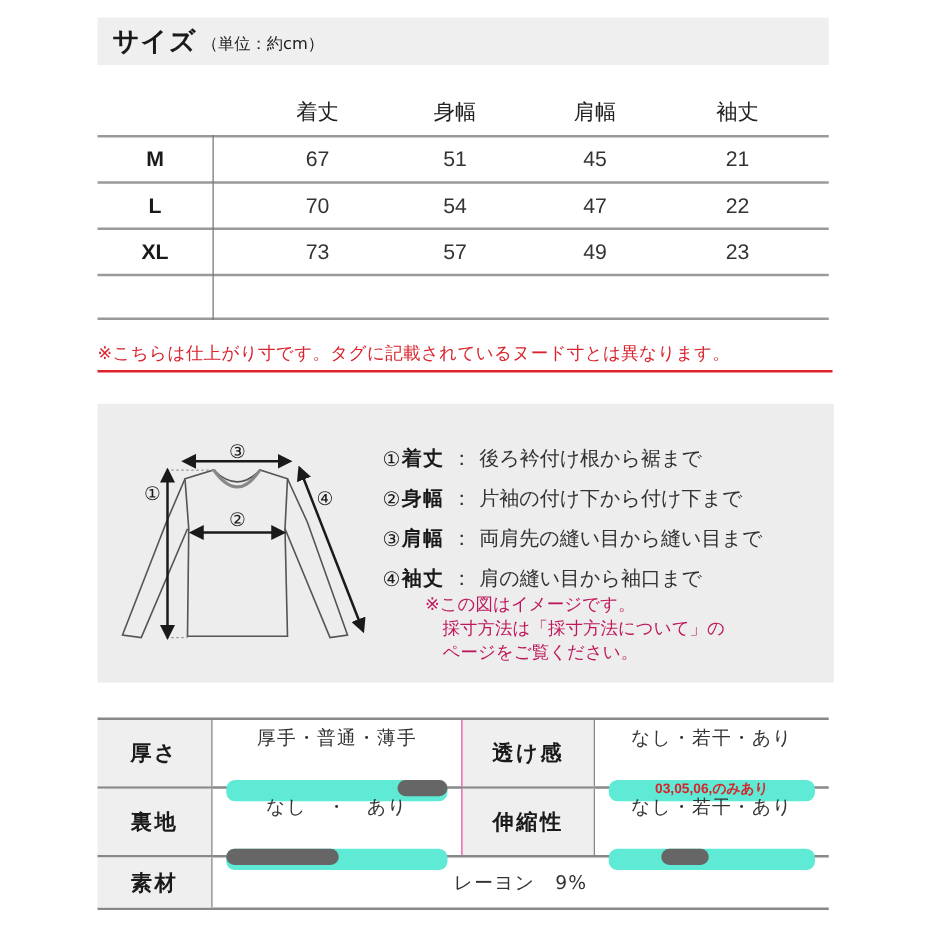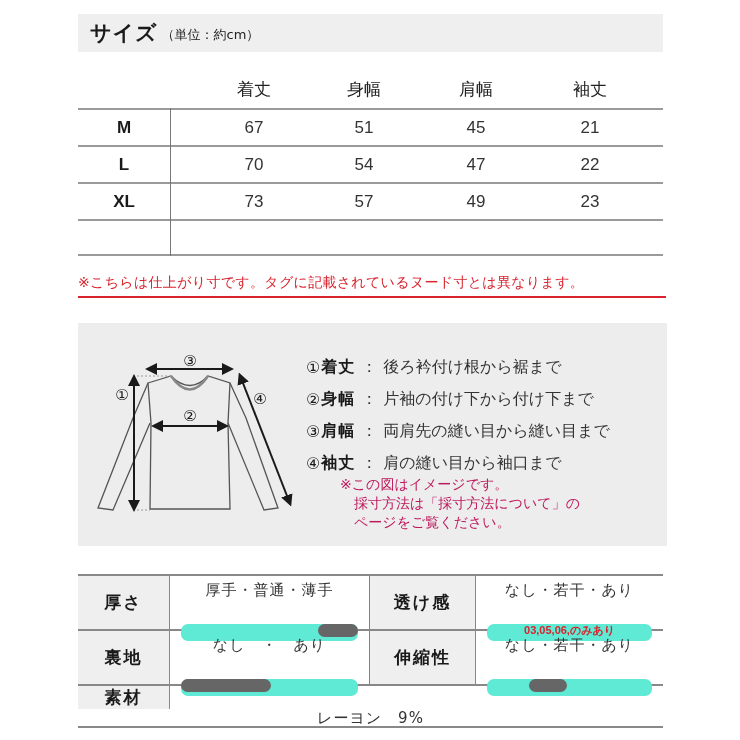--- a/index.html
+++ b/index.html
@@ -32,21 +32,21 @@
   .legend-row .num { font-size: 16px; color: #1a1a1a; margin-right: 1px; }
   .legend-row .term { font-weight: bold; color: #1a1a1a; letter-spacing: 1px; }
   .legend-row .sep { margin: 0 6px; }
   .diag-note { position: absolute; left: 262px; top: 152px; font-size: 14px; color: #be185d; line-height: 19px; white-space: nowrap; }
   .diag-note div.indent { padding-left: 14px; }
 
   
   .attr { position: absolute; left: 78px; top: 574px; width: 585px; border-top: 2px solid #888; }
   .attr-row { display: flex; border-bottom: 2px solid #888; }
   .attr-row.r1, .attr-row.r2 { height: 55px; }
-  .attr-row.r3 { height: 42px; flex-direction: column; }
+  .attr-row.r3 { height: 42px; }
   .a-label { width: 92px; background: #efefef; display: flex; align-items: center; justify-content: center; font-size: 17px; font-weight: bold; color: #1a1a1a; letter-spacing: 2px; border-right: 1px solid #888; }
   .a-val { width: 200px; position: relative; border-right: 1px solid #ec4899; }
   .a-label2 { width: 106px; background: #efefef; display: flex; align-items: center; justify-content: center; font-size: 17px; font-weight: bold; color: #1a1a1a; letter-spacing: 2px; border-right: 1px solid #888; }
   .a-val2 { flex: 1; position: relative; }
   .opts { position: absolute; top: 5px; left: 0; right: 0; text-align: center; font-size: 15px; color: #333; letter-spacing: 1px; white-space: nowrap; }
   .track { position: absolute; left: 11px; right: 11px; top: 28px; height: 17px; border-radius: 7px; background: #5eead4; margin-top: 20px; }
   .pill { position: absolute; top: 0; height: 13px; border-radius: 7px; background: #666; }
   .track-note { position: absolute; left: 0; right: 0; top: -1px; text-align: center; font-size: 11px; color: #d9232d; font-weight: bold; font-family: "Liberation Sans", sans-serif; }
   .material { flex: 1; display: flex; align-items: center; justify-content: center; font-size: 15px; color: #333; letter-spacing: 1px; padding-right: 0; }
 </style>

